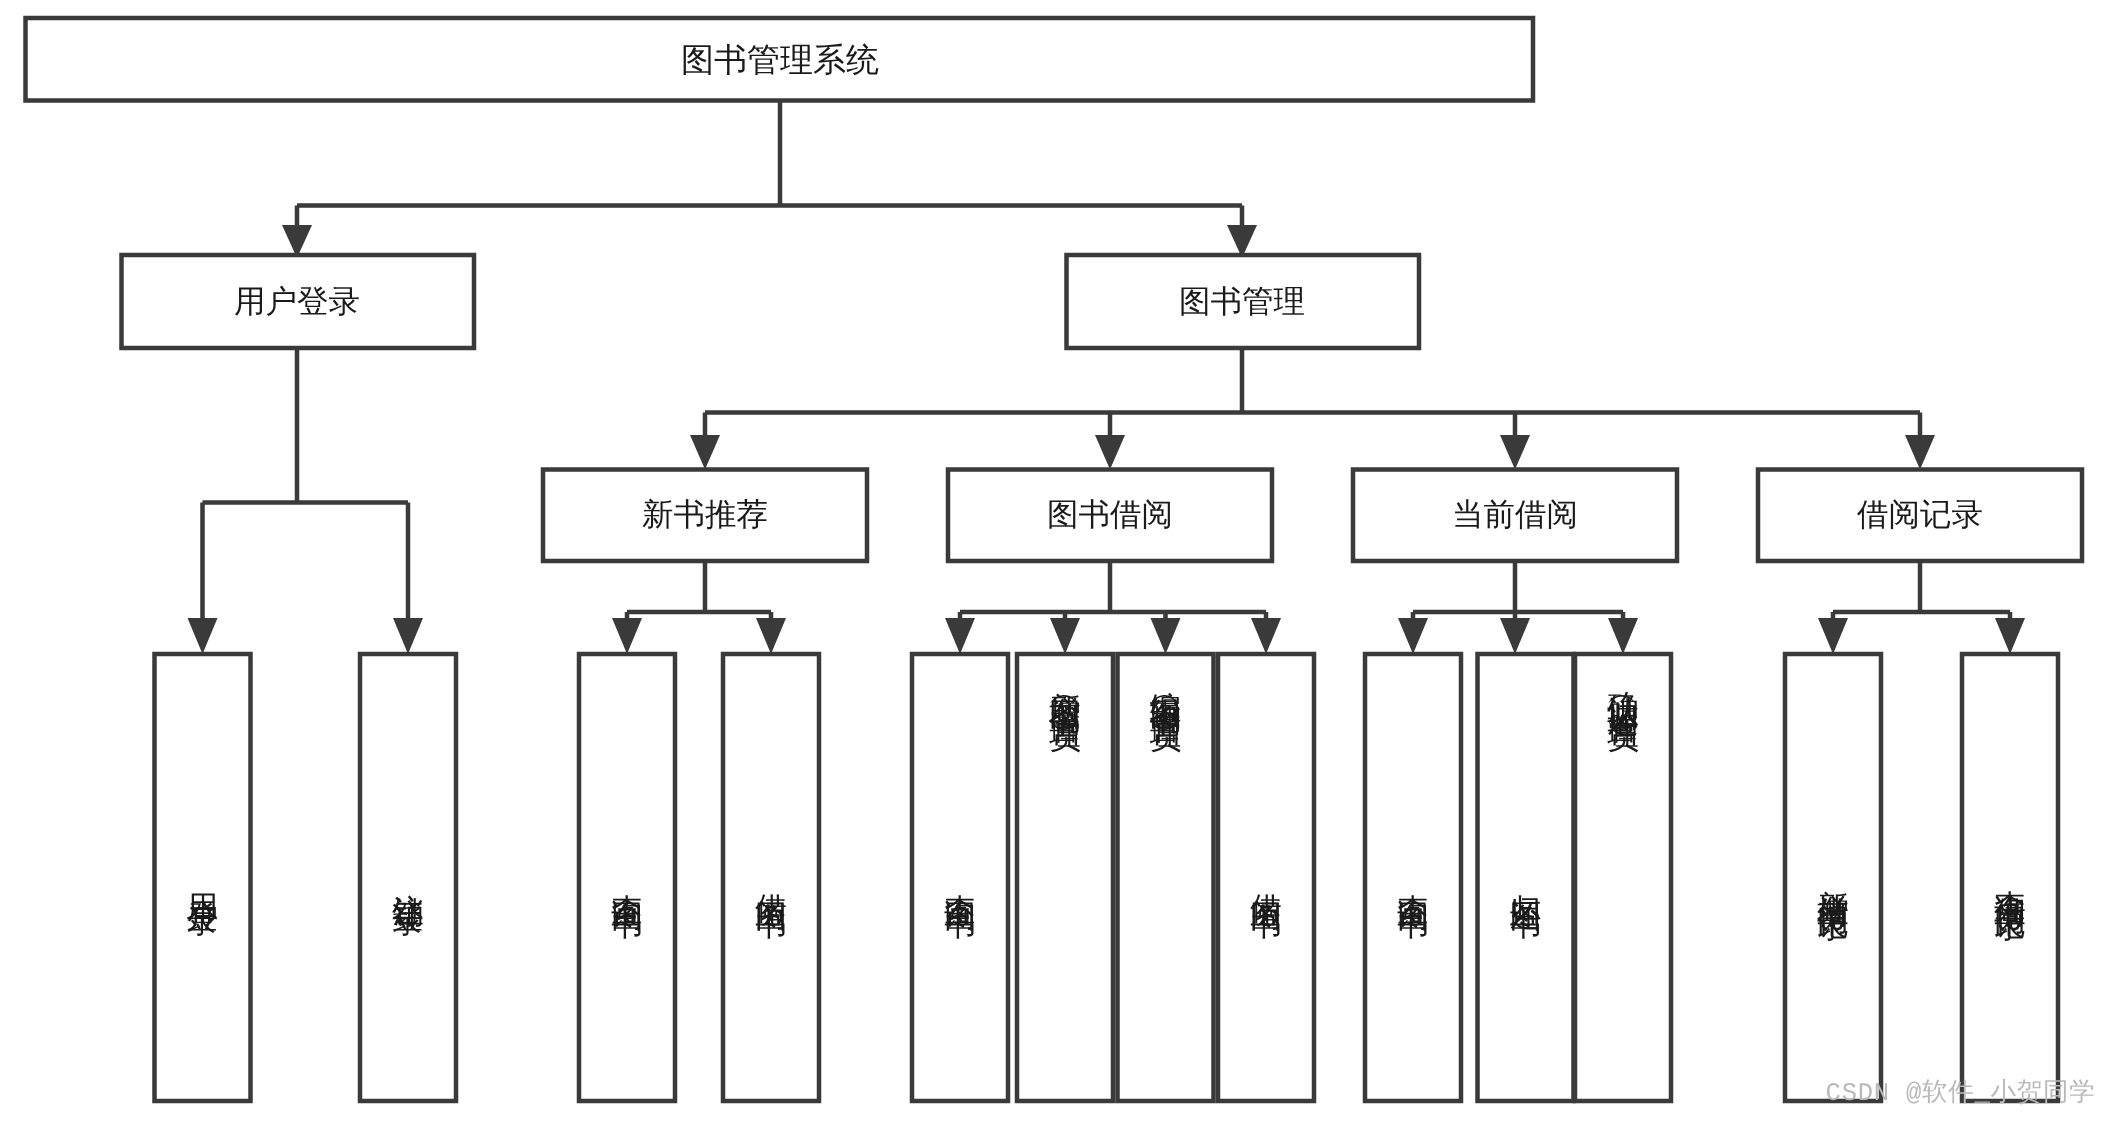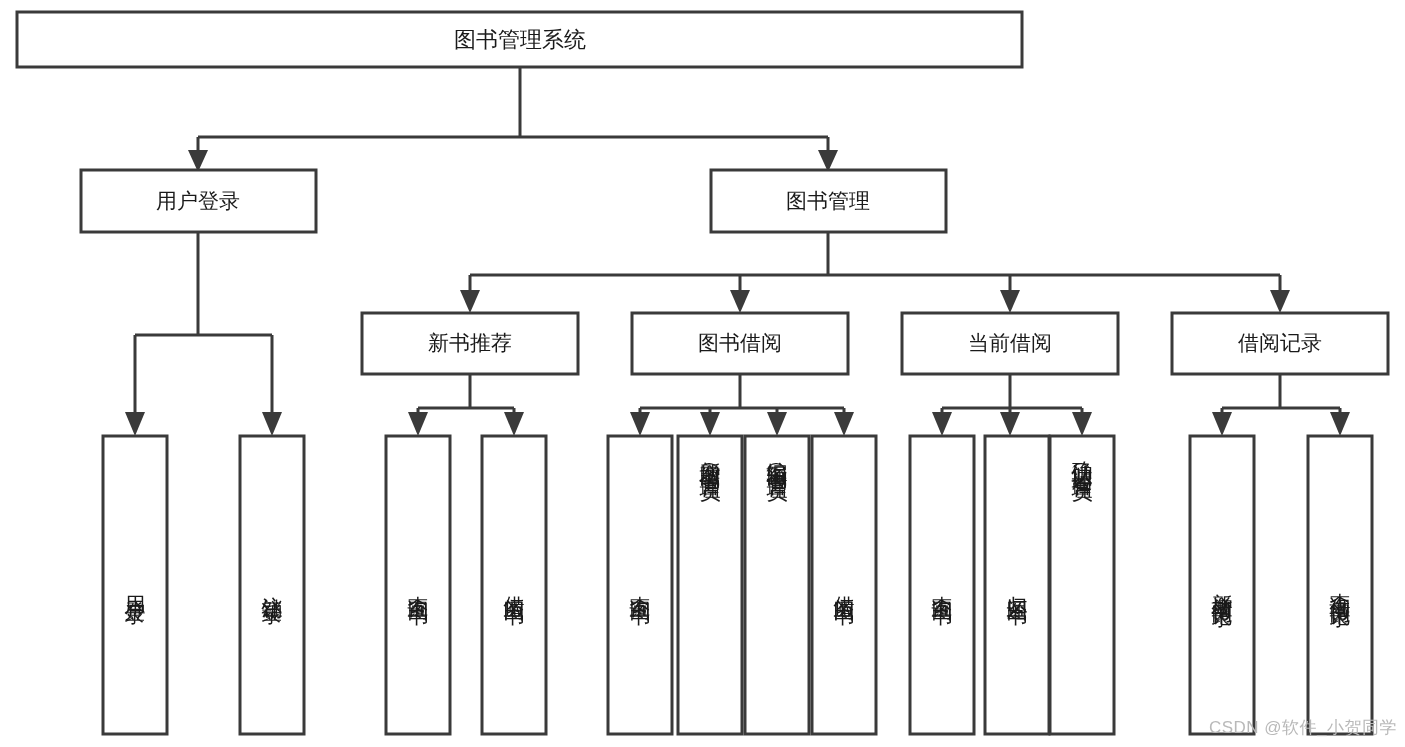--- a/index.html
+++ b/index.html
@@ -71,21 +71,21 @@
     line-height: 1.05;
     letter-spacing: 3px;
     color: #1a1a1a;
     white-space: nowrap;
     text-align: center;
   }
   #watermark {
     position: absolute;
     right: 8px;
     bottom: 8px;
-    font-family: Liberation Sans, sans-serif;
+    font-family: Liberation Mono, monospace;
     font-size: 17px;
     color: #b9b9b9;
     letter-spacing: 0.5px;
     white-space: nowrap;
   }
 </style>
 </head>
 <body>
 
 <div id="diagram-root">

